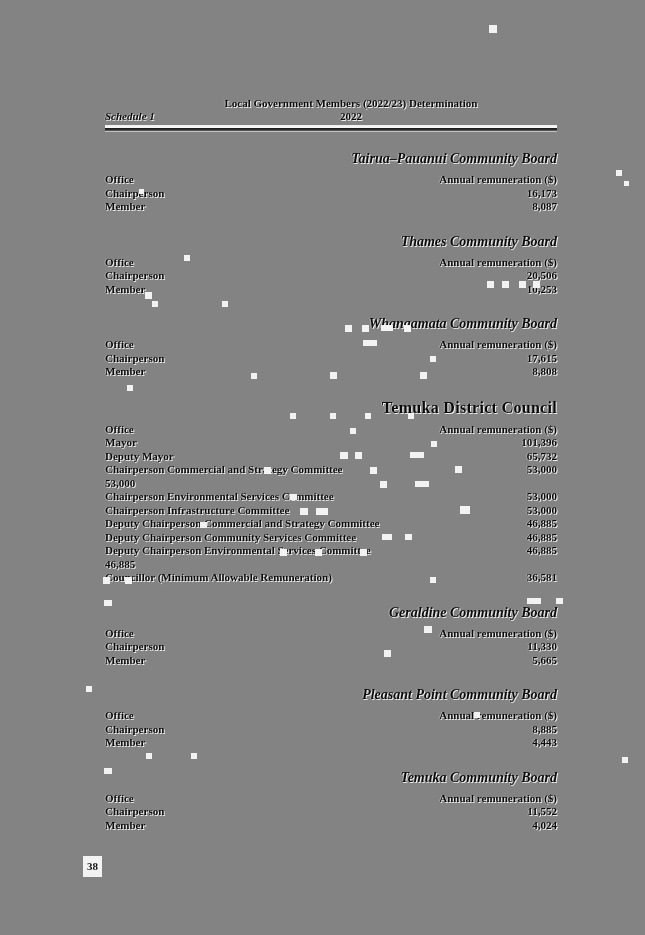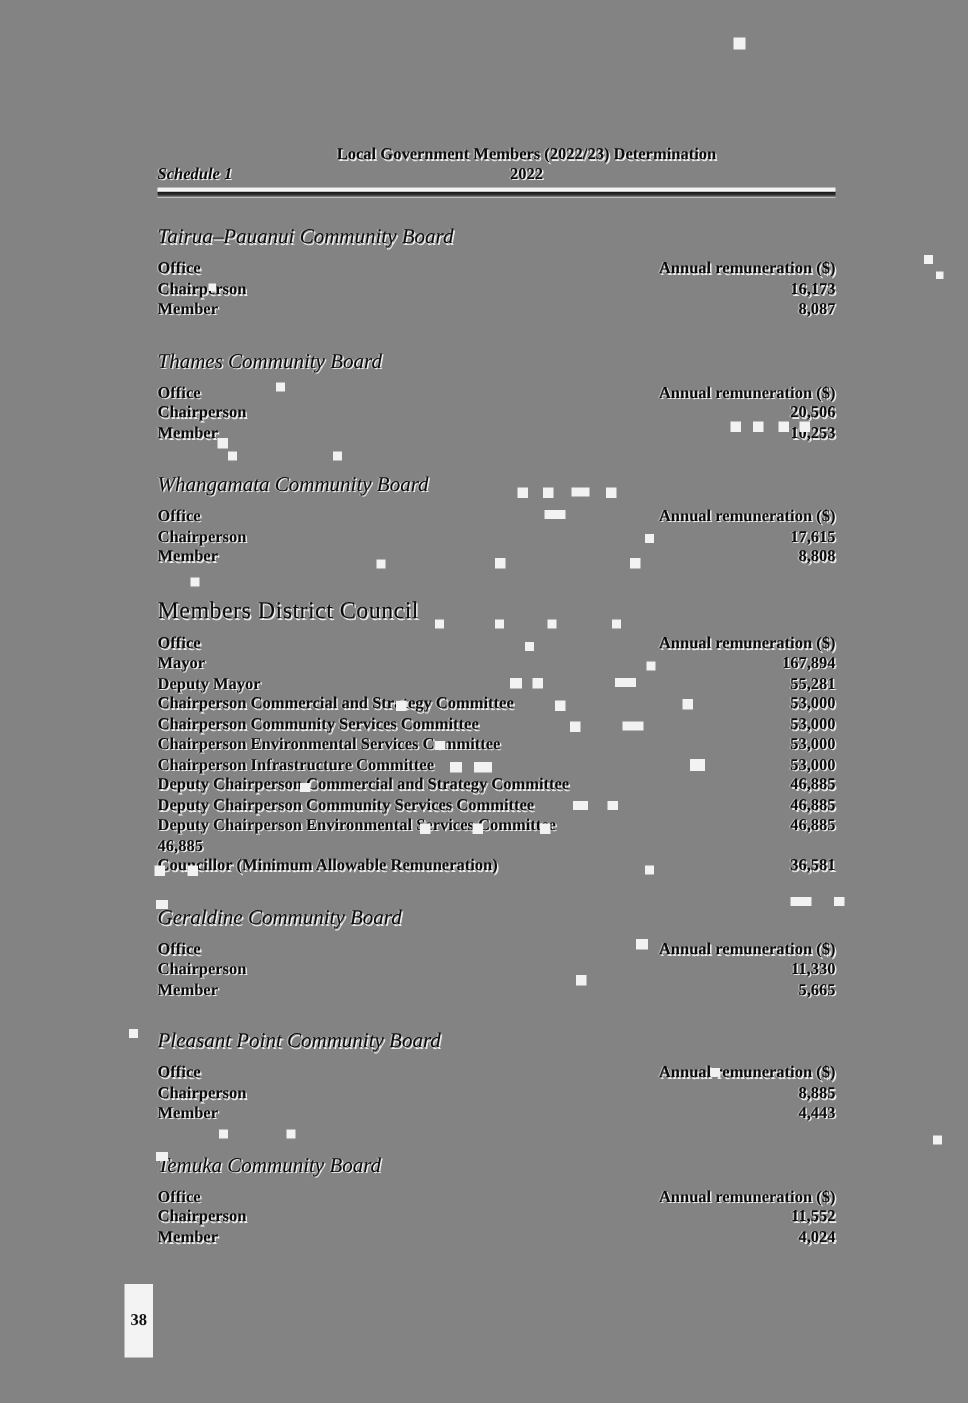--- a/index.html
+++ b/index.html
@@ -14,29 +14,29 @@
   
   .hdr{position:relative;}
   .hdr-line1{text-align:center;font-size:11px;font-weight:bold;line-height:12px;padding-left:40px;}
   .hdr-line2{text-align:center;font-size:11px;font-weight:bold;line-height:14px;padding-left:40px;}
   .schedule{position:absolute;left:0;bottom:1px;font-size:11px;font-weight:bold;font-style:italic;}
   .rule{margin-top:2px;height:6px;
     background:linear-gradient(to bottom,#efefef 0,#f7f7f7 42%,#161616 52%,#2e2e2e 78%,#6a6a6a 100%);
     box-shadow:0 1px 0 rgba(255,255,255,.5);}
   
   .sec{margin-top:20px;}
-  .sec-title{text-align:left;font-weight:normal;font-style:italic;font-size:14px;line-height:16px;margin-bottom:6px;}
+  .sec-title{text-align:right;font-weight:bold;font-style:italic;font-size:14px;line-height:16px;margin-bottom:6px;}
   .sec.council .sec-title{font-style:normal;font-size:16px;line-height:18px;letter-spacing:.3px;}
   .trow{display:flex;justify-content:space-between;align-items:baseline;font-size:11px;line-height:13.5px;}
   .trow .cell-office{font-weight:bold;}
   .trow .cell-amount{font-weight:bold;text-align:right;}
   .trow.thead .cell-office,.trow.thead .cell-amount{font-weight:bold;}
   
   .pagenum{position:absolute;left:83px;top:856px;background:#f3f3f3;color:#111;
-    font-size:11px;font-weight:bold;padding:18px 4px;line-height:13px;}
+    font-size:11px;font-weight:bold;padding:4px 4px;line-height:13px;}
   
   .nz{position:absolute;background:#f2f2f2;pointer-events:none;}
 </style>
 </head>
 <body>
 
 <div id="doc">
   <div class="hdr">
     <div class="hdr-line1 halo">Local Government Members (2022/23) Determination</div>
     <div class="hdr-line2 halo">2022</div>
@@ -83,39 +83,38 @@
         <div class="trow">
           <span class="cell-office halo">Chairperson</span>
           <span class="cell-amount halo">17,615</span>
         </div>
         <div class="trow">
           <span class="cell-office halo">Member</span>
           <span class="cell-amount halo">8,808</span>
         </div>
       </section>
       <section class="sec council">
-        <div class="sec-title halo">Members District Council</div>
+        <div class="sec-title halo">Temuka District Council</div>
         <div class="trow thead">
           <span class="cell-office halo">Office</span>
           <span class="cell-amount halo">Annual remuneration ($)</span>
         </div>
         <div class="trow">
           <span class="cell-office halo">Mayor</span>
-          <span class="cell-amount halo">167,894</span>
+          <span class="cell-amount halo">101,396</span>
         </div>
         <div class="trow">
           <span class="cell-office halo">Deputy Mayor</span>
-          <span class="cell-amount halo">55,281</span>
+          <span class="cell-amount halo">65,732</span>
         </div>
         <div class="trow">
           <span class="cell-office halo">Chairperson Commercial and Strategy Committee</span>
           <span class="cell-amount halo">53,000</span>
         </div>
         <div class="trow">
-          <span class="cell-office halo">Chairperson Community Services Committee</span>
           <span class="cell-amount halo">53,000</span>
         </div>
         <div class="trow">
           <span class="cell-office halo">Chairperson Environmental Services Committee</span>
           <span class="cell-amount halo">53,000</span>
         </div>
         <div class="trow">
           <span class="cell-office halo">Chairperson Infrastructure Committee</span>
           <span class="cell-amount halo">53,000</span>
         </div>

